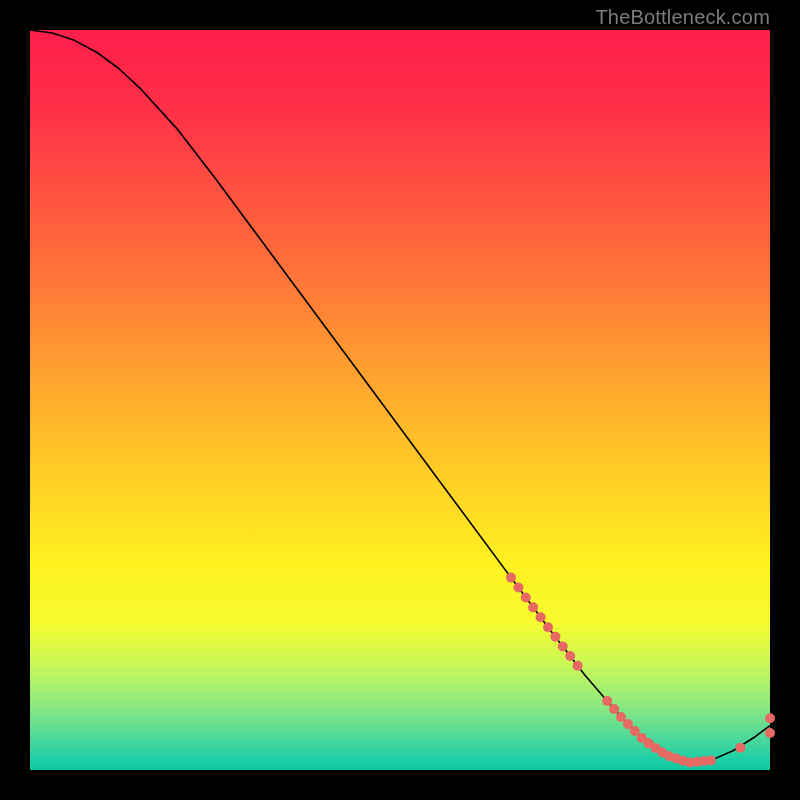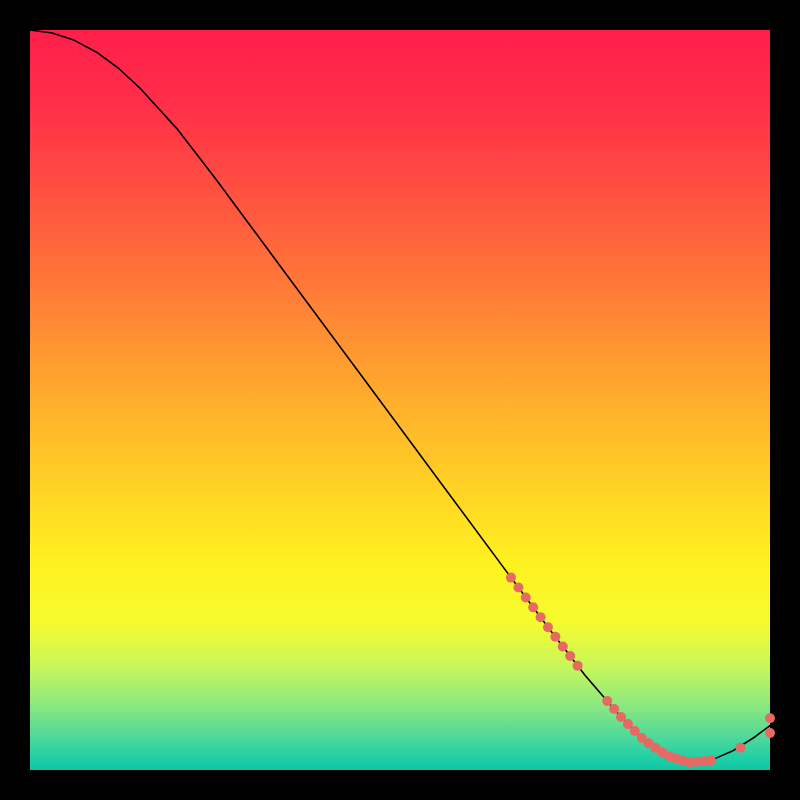--- a/index.html
+++ b/index.html
@@ -46,20 +46,21 @@
     font-size: 20px;
     font-weight: 500;
     letter-spacing: 0.2px;
     user-select: none;
   }
 </style>
 </head>
 <body>
 
 <div class="stage">
+  <div class="watermark">TheBottleneck.com</div>
   <div class="plot">
     <svg class="gradient" viewBox="0 0 740 740" preserveAspectRatio="none">
       <defs>
         <linearGradient id="bg-grad" x1="0" y1="0" x2="0" y2="1">
             <stop offset="0%" stop-color="#ff1f4b"></stop>
             <stop offset="10%" stop-color="#ff2e48"></stop>
             <stop offset="22%" stop-color="#ff5140"></stop>
             <stop offset="35%" stop-color="#ff7a38"></stop>
             <stop offset="50%" stop-color="#ffae2c"></stop>
             <stop offset="62%" stop-color="#ffd324"></stop>

